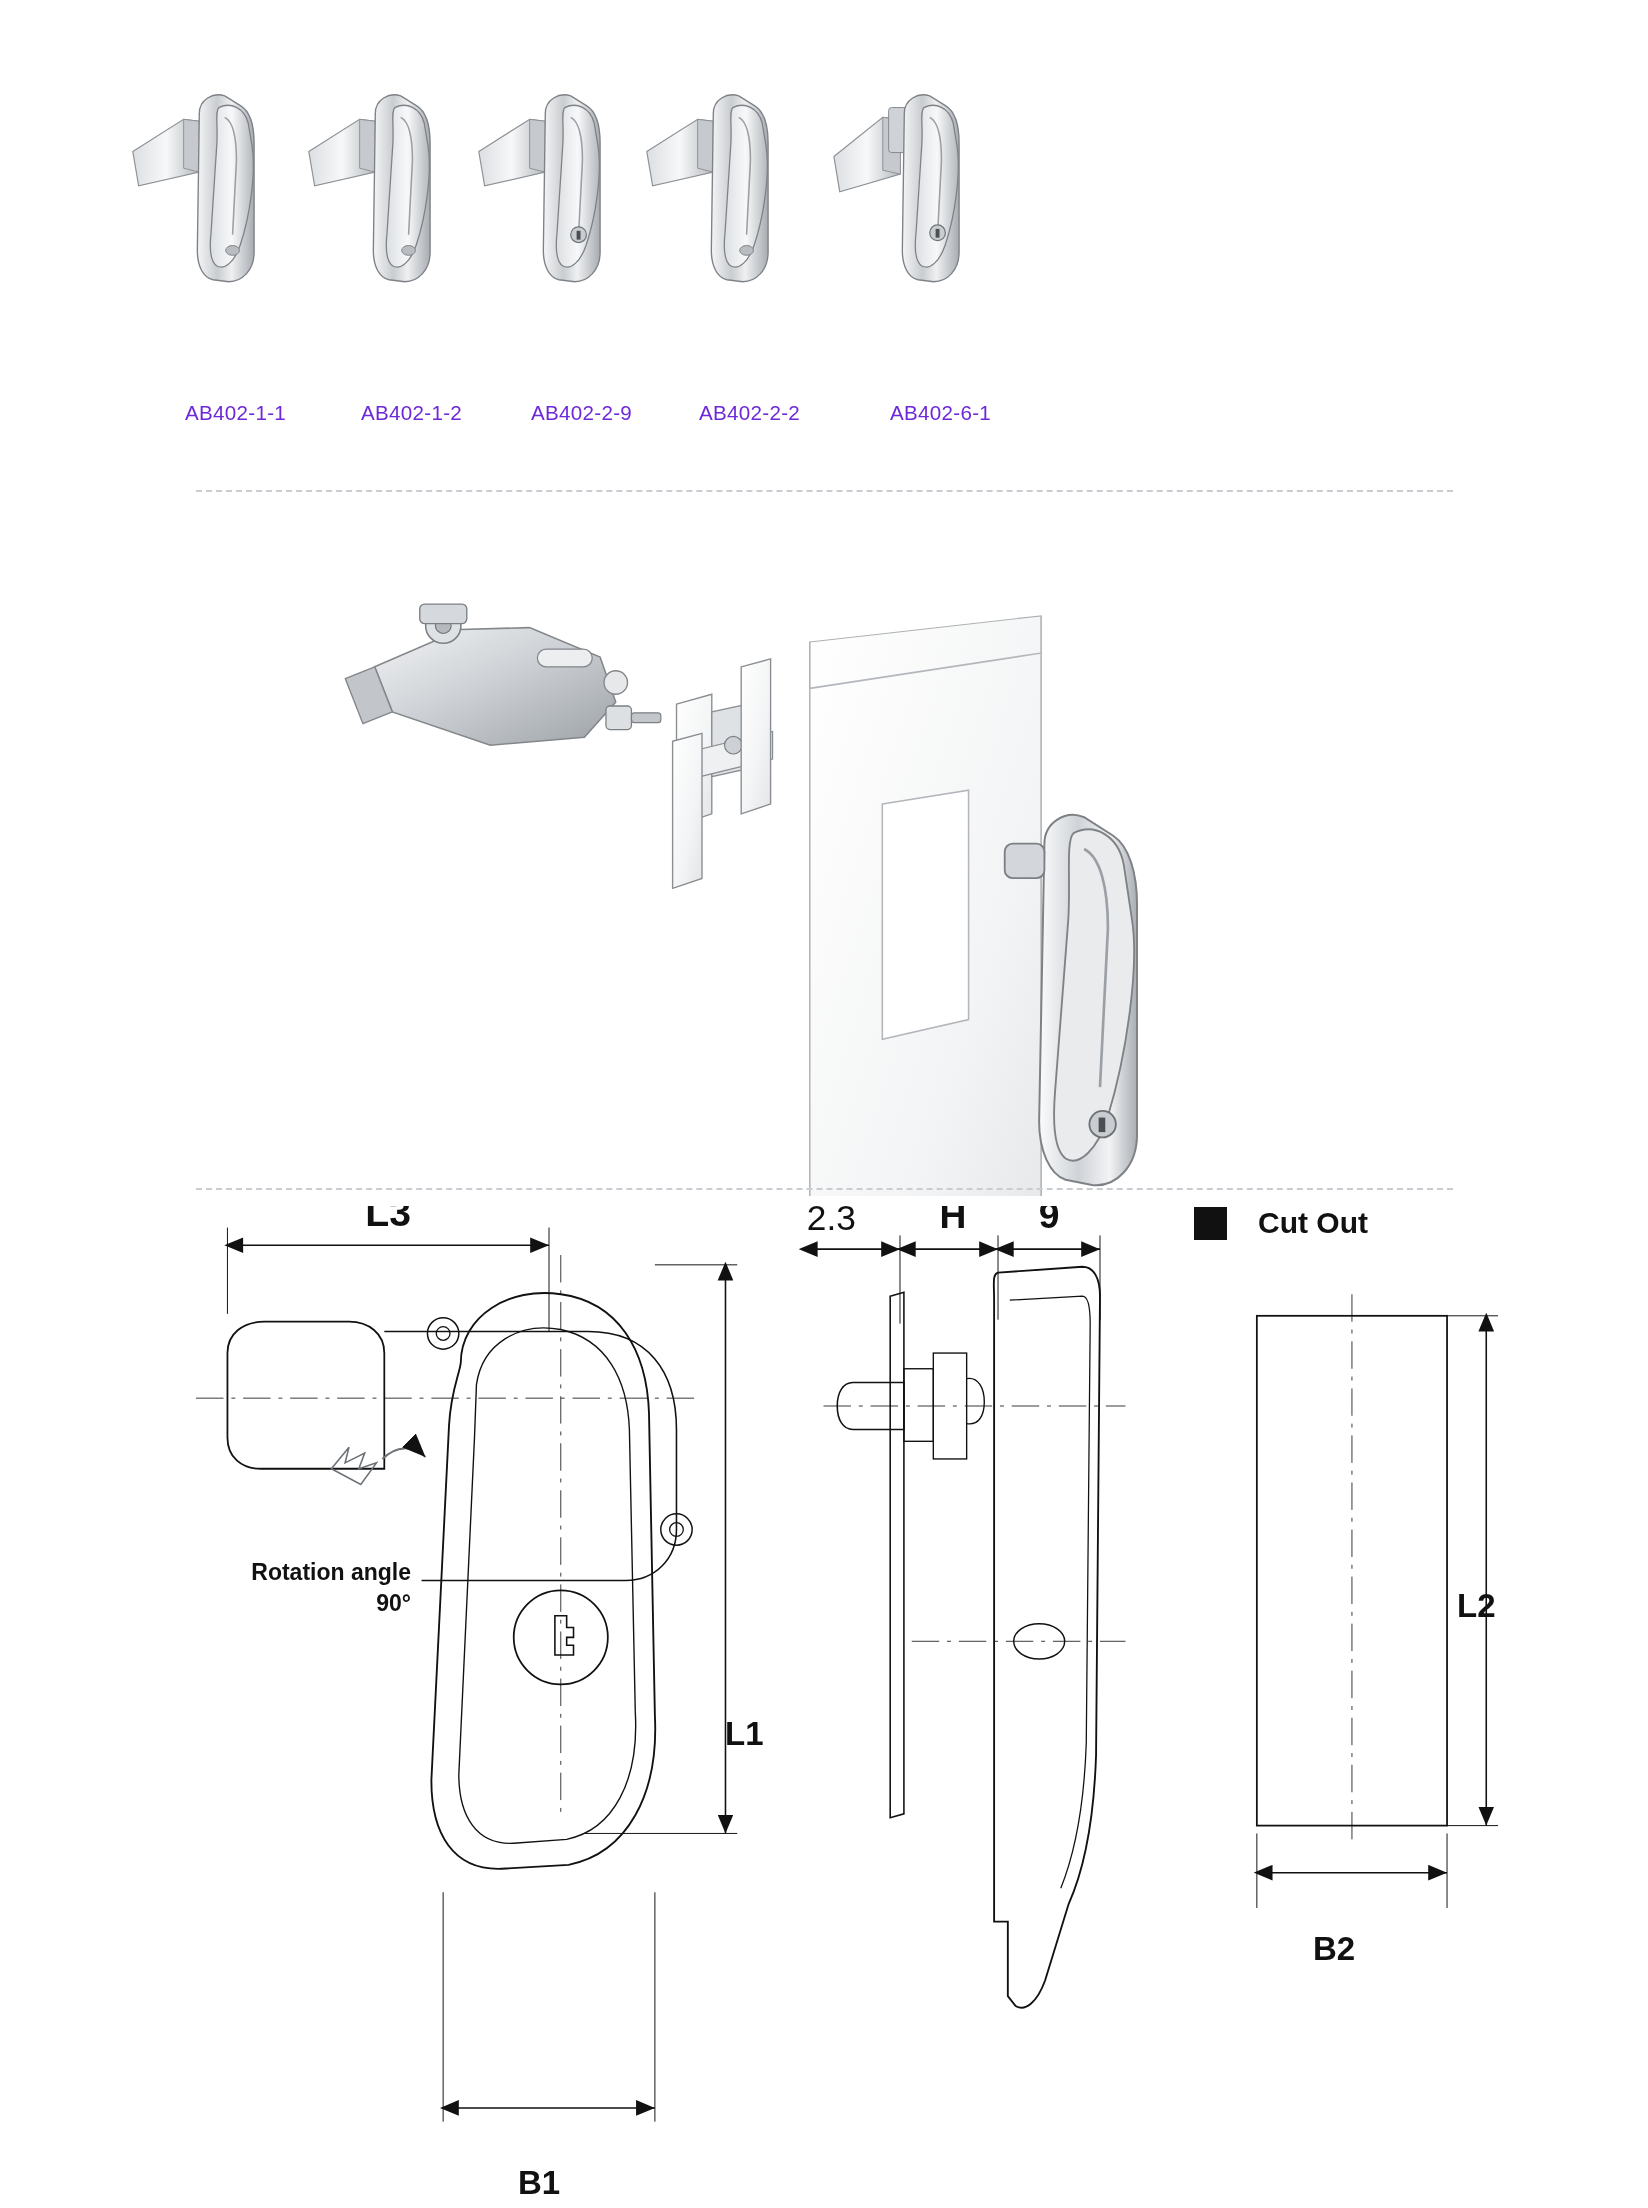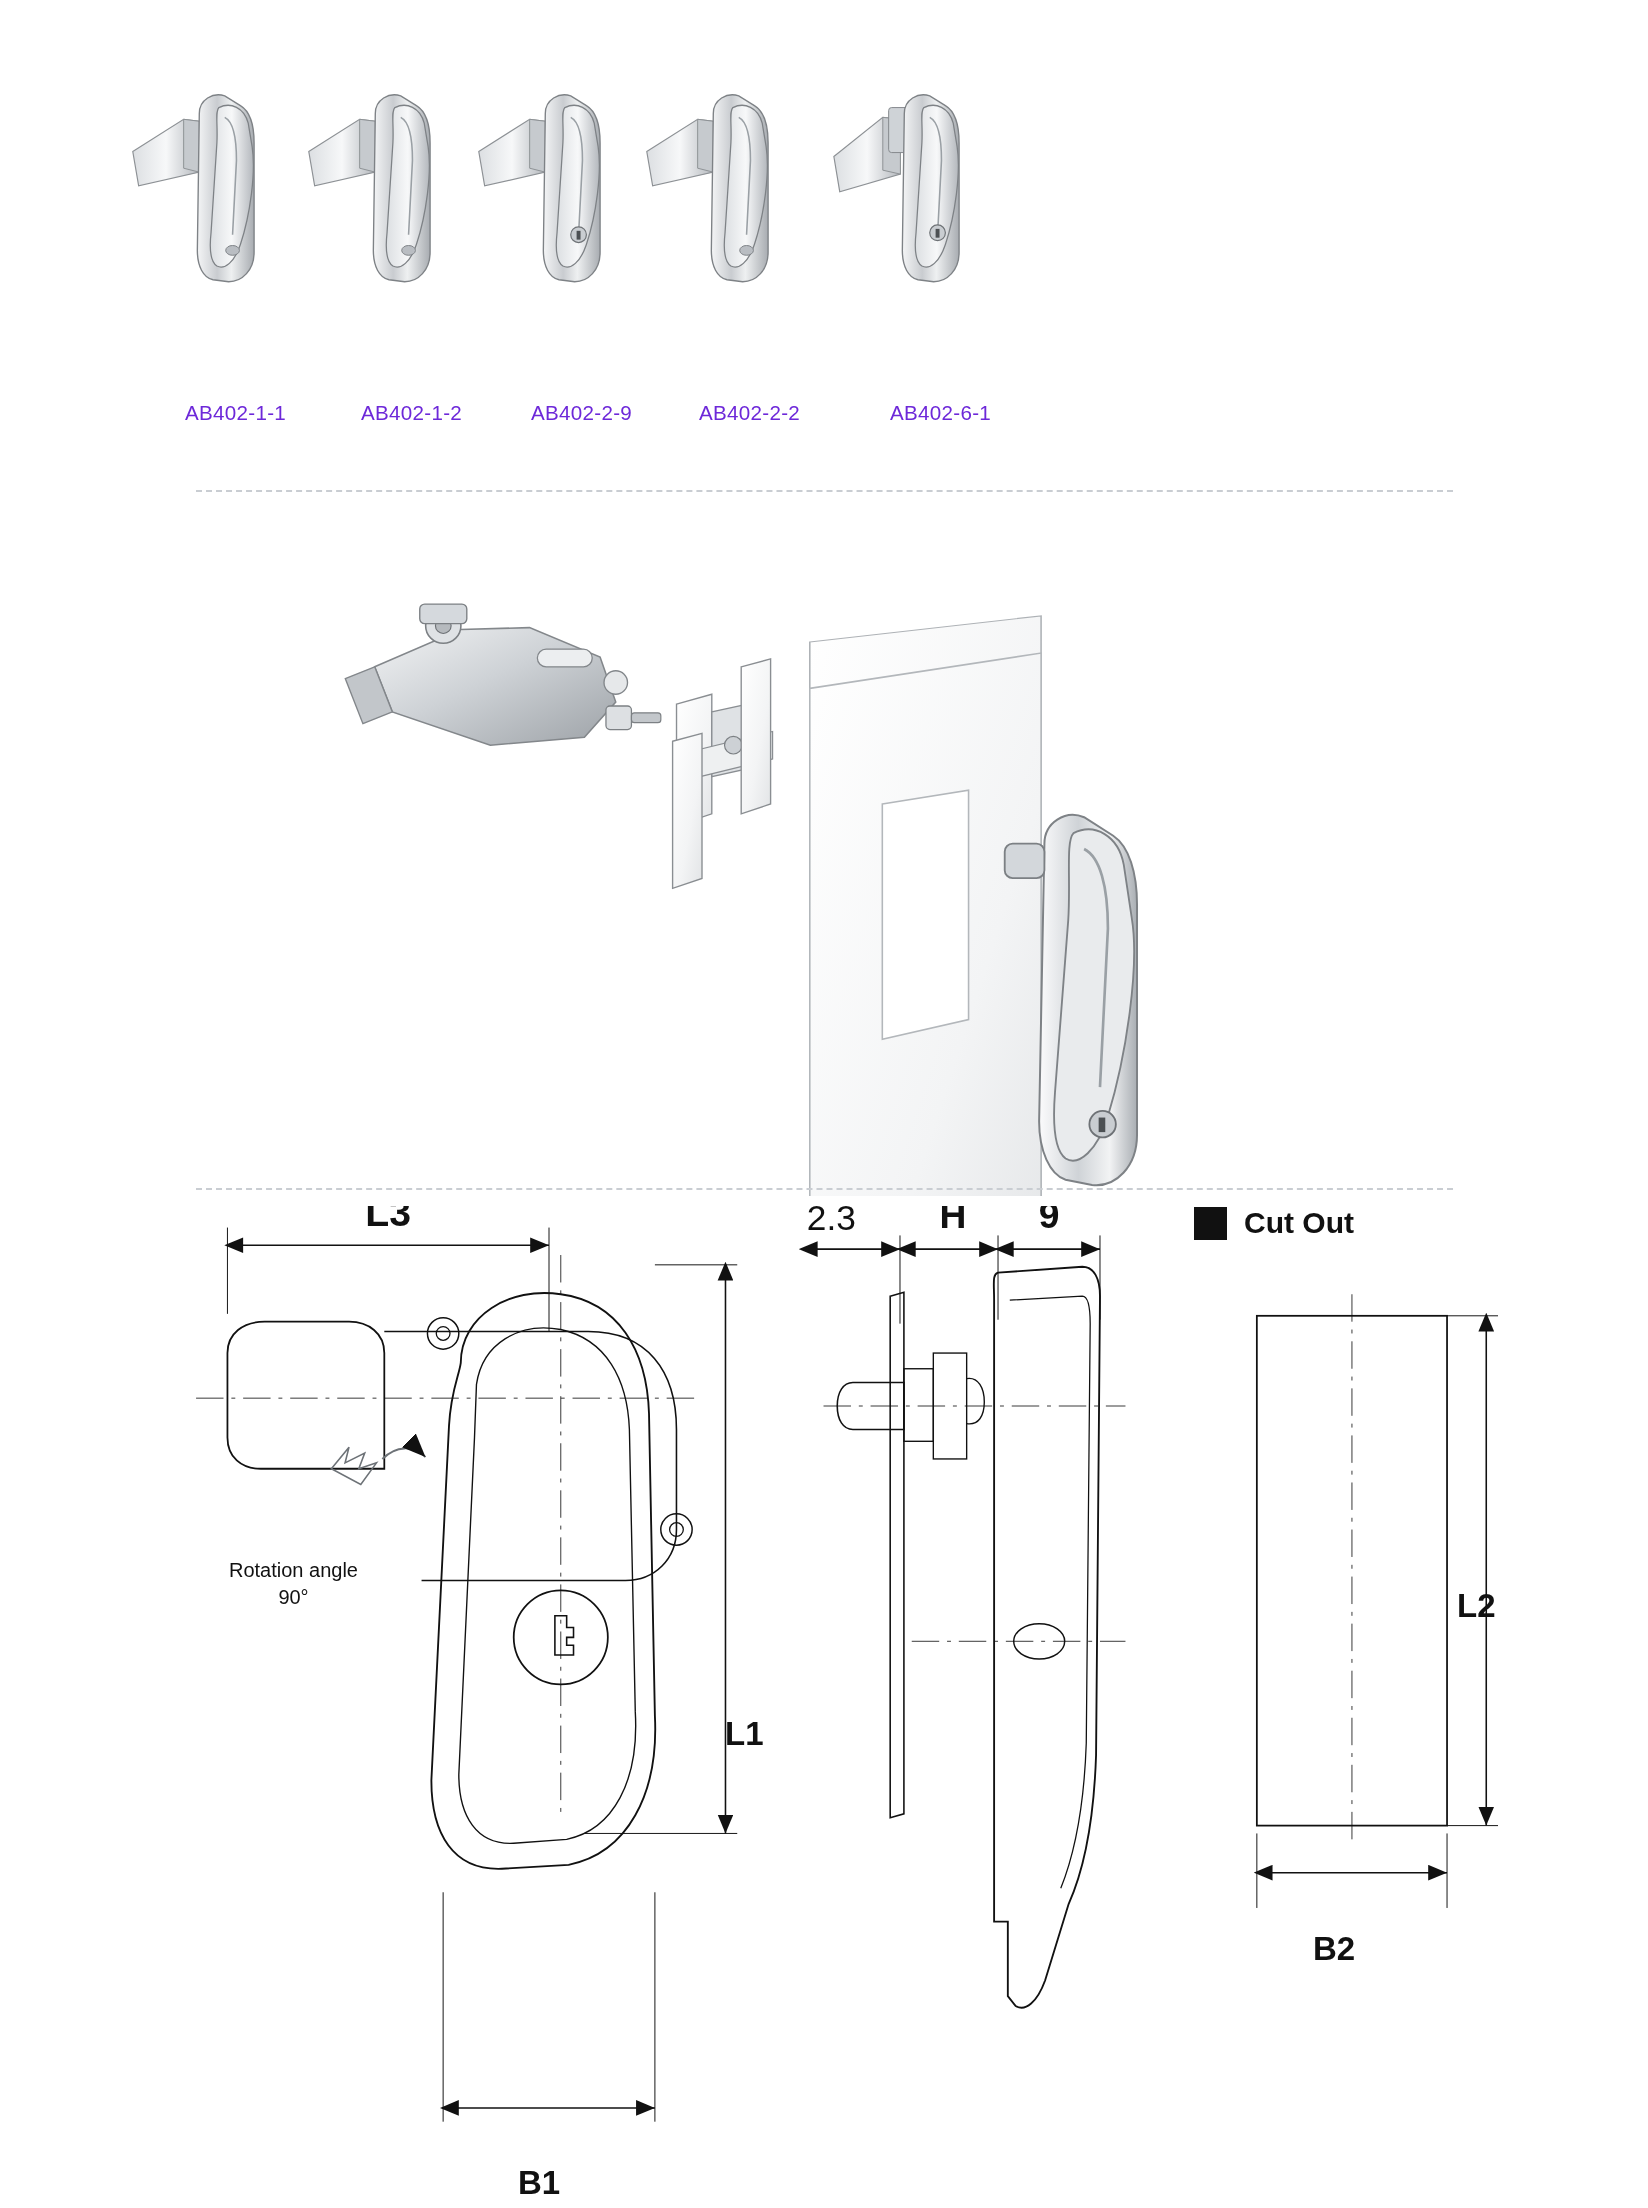--- a/index.html
+++ b/index.html
@@ -17,23 +17,23 @@
   .variant{position:absolute;top:0;width:225px;height:245px;}
   .variant svg{display:block;}
   .variant .caption{position:absolute;top:323px;left:0;width:225px;}
 
   
   #assembly{position:absolute;top:510px;left:0;width:1649px;height:461px;}
 
   
   #drawings{position:absolute;top:1206px;left:0;width:1649px;height:1000px;}
 
-  .rot-note{position:absolute;font-size:20px;font-weight:400;line-height:1.35;text-align:center;color:#111;}
-
-  .cutout-row{position:absolute;display:flex;align-items:center;gap:17px;}
+  .rot-note{position:absolute;font-size:23px;font-weight:700;line-height:1.35;text-align:right;color:#111;}
+
+  .cutout-row{position:absolute;display:flex;align-items:center;gap:31px;}
   .cutout-sq{width:33px;height:33px;background:#111;}
   .cutout-txt{font-size:30px;font-weight:700;color:#111;}
 </style>
 </head>
 <body>
 
 <div class="page">
 
   <div id="variants">
 

